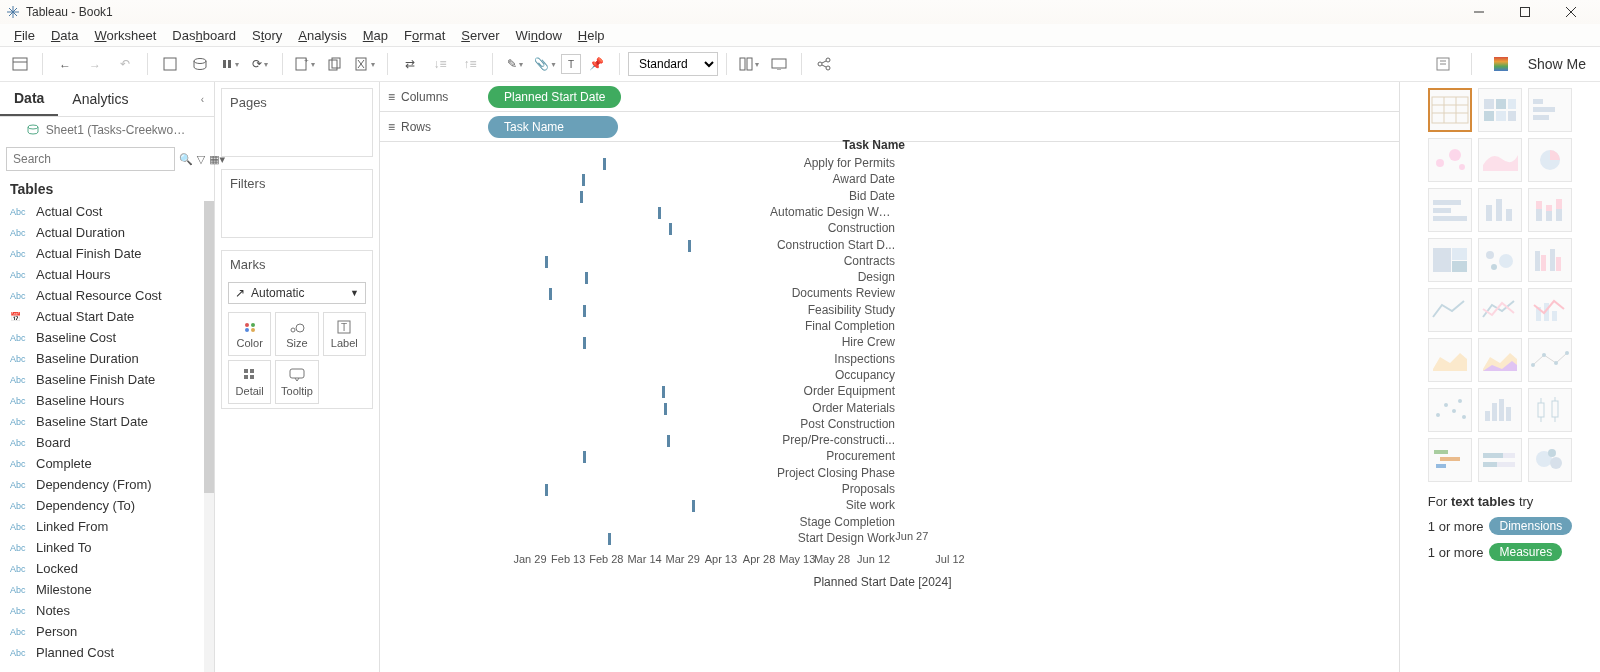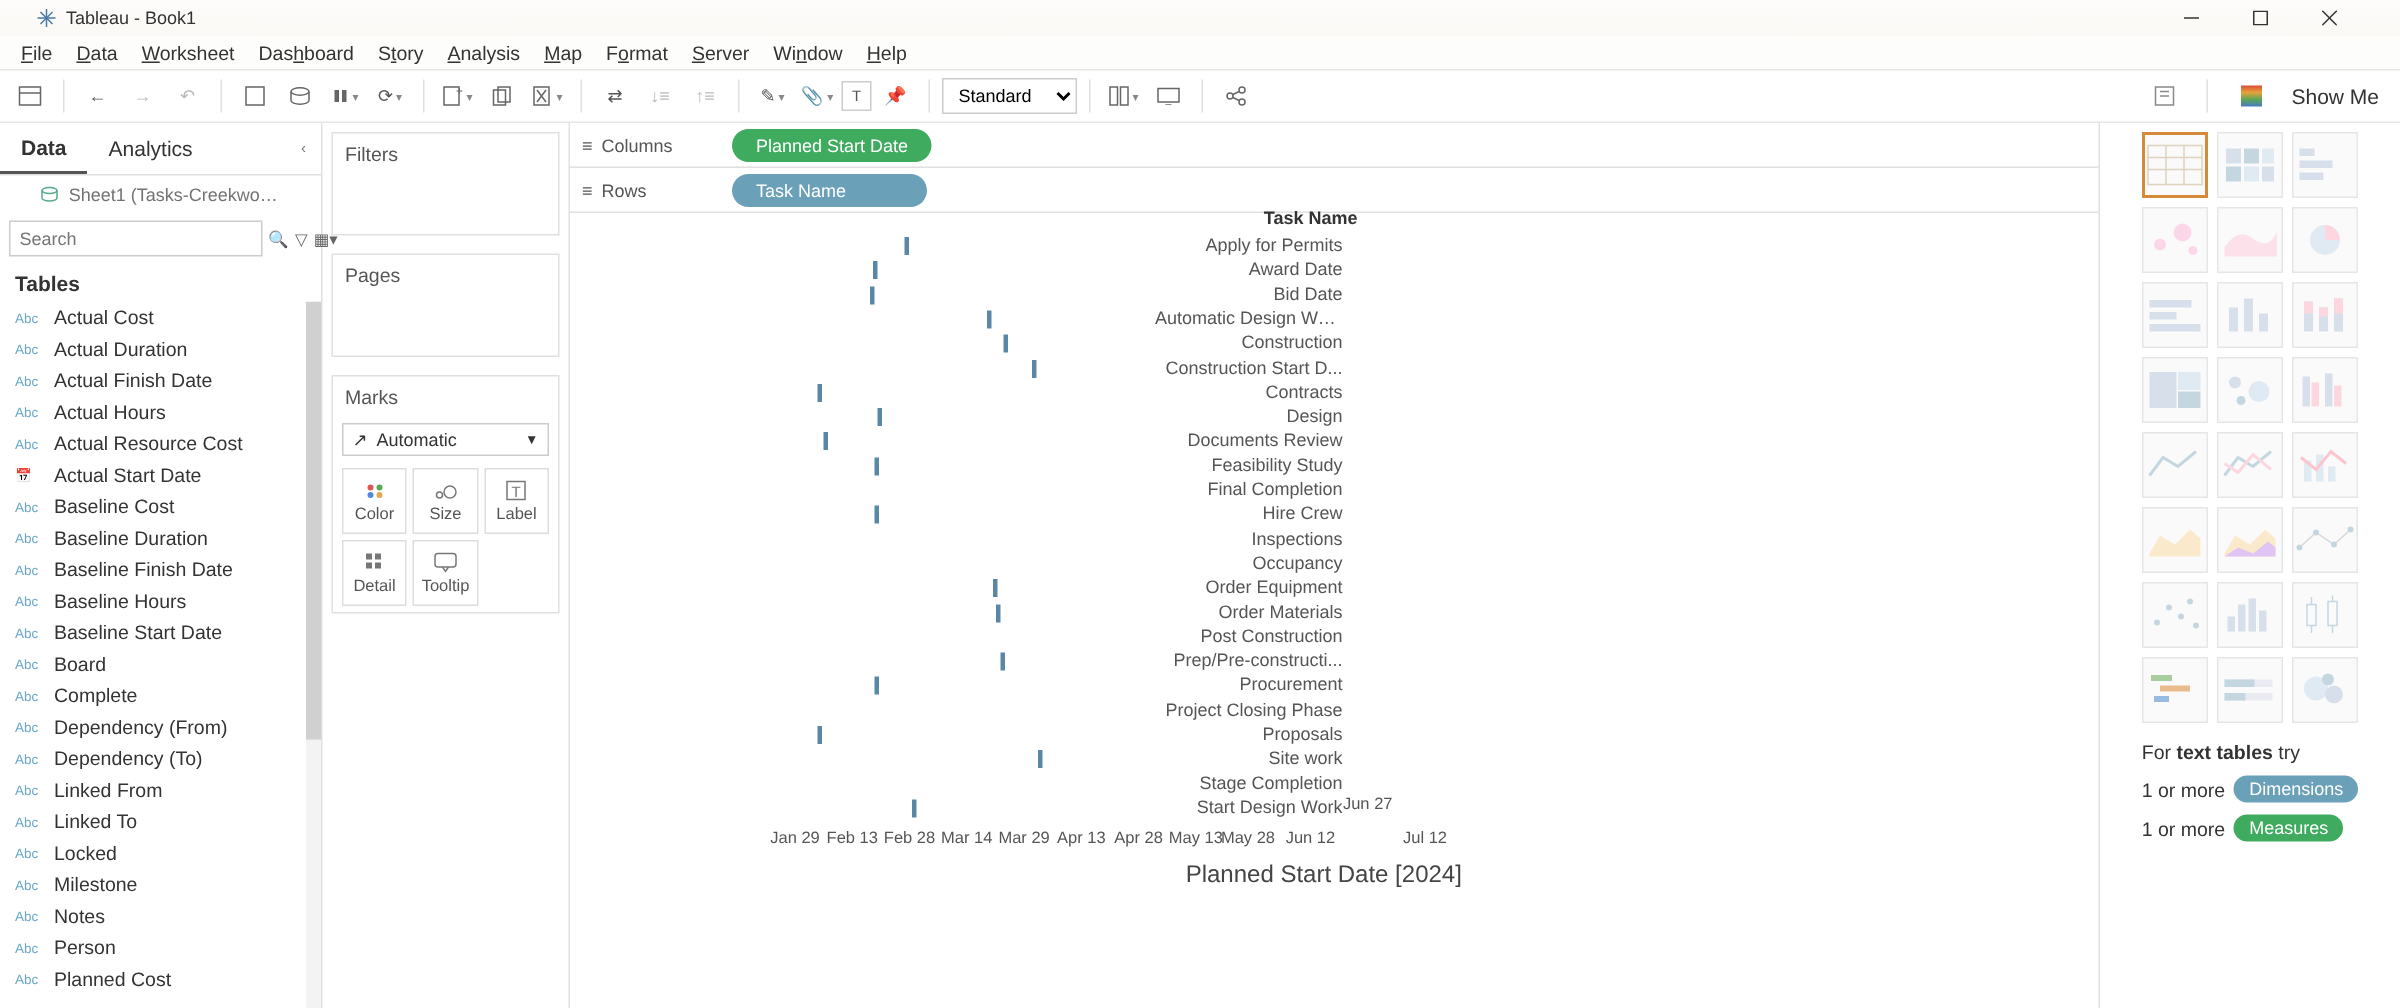--- a/index.html
+++ b/index.html
@@ -1,19 +1,19 @@
 <!DOCTYPE html>
 <html><head>
 <meta charset="utf-8">
 <style>
 * { box-sizing: border-box; margin: 0; padding: 0; font-family: -apple-system, "Segoe UI", Arial, sans-serif; }
 body { width: 1600px; height: 672px; background: #fff; overflow: hidden; font-size: 12px; color: #333; }
 
 
-.titlebar { height: 24px; display: flex; align-items: center; padding: 0 24px; background: linear-gradient(180deg, #fdfcfa, #fbf9f6); }
+.titlebar { height: 24px; display: flex; align-items: center; padding: 0 6px; background: linear-gradient(180deg, #fdfcfa, #fbf9f6); }
 .titlebar .icon { width: 14px; height: 14px; margin-right: 6px; color:#4a79a4; }
 .titlebar .spacer { flex: 1; }
 .winbtn { width: 46px; height: 22px; display: flex; align-items: center; justify-content: center; }
 
 
 .menubar { height: 22px; display: flex; align-items: center; padding: 0 6px; background: #fdfdfc; font-size: 13px; }
 .menubar span { padding: 0 8px; }
 .menubar u { text-decoration: underline; }
 
 
@@ -347,25 +347,25 @@
           </div>
         </div>
       <div class="scrolltrack">
           <div class="scrollthumb"></div>
         </div>
     </div>
   </div>
 
   <div class="cards">
     <div class="card">
+      <div class="chdr">Pages</div>
+      <div class="body-empty"></div>
+    </div>
+    <div class="card">
       <div class="chdr">Filters</div>
-      <div class="body-empty"></div>
-    </div>
-    <div class="card">
-      <div class="chdr">Pages</div>
       <div class="body-empty"></div>
     </div>
     <div class="card">
       <div class="chdr">Marks</div>
       <div class="marks-type">
         <span style="display:flex;align-items:center;gap:6px">
             <span>↗</span>
             <span>Automatic</span>
           </span>
         <span style="font-size:9px">▼</span>
@@ -493,21 +493,21 @@
           <div style="position: absolute; font-size: 11px; color: rgb(85, 85, 85); transform: translateX(-50%); top: 411.2px; left: 226.364px;">Feb 28</div>
           <div style="position: absolute; font-size: 11px; color: rgb(85, 85, 85); transform: translateX(-50%); top: 411.2px; left: 264.545px;">Mar 14</div>
           <div style="position: absolute; font-size: 11px; color: rgb(85, 85, 85); transform: translateX(-50%); top: 411.2px; left: 302.727px;">Mar 29</div>
           <div style="position: absolute; font-size: 11px; color: rgb(85, 85, 85); transform: translateX(-50%); top: 411.2px; left: 340.909px;">Apr 13</div>
           <div style="position: absolute; font-size: 11px; color: rgb(85, 85, 85); transform: translateX(-50%); top: 411.2px; left: 379.091px;">Apr 28</div>
           <div style="position: absolute; font-size: 11px; color: rgb(85, 85, 85); transform: translateX(-50%); top: 411.2px; left: 417.273px;">May 13</div>
           <div style="position: absolute; font-size: 11px; color: rgb(85, 85, 85); transform: translateX(-50%); top: 411.2px; left: 452px;">May 28</div>
           <div style="position: absolute; font-size: 11px; color: rgb(85, 85, 85); transform: translateX(-50%); top: 411.2px; left: 493.636px;">Jun 12</div>
           <div style="position: absolute; font-size: 11px; color: rgb(85, 85, 85); transform: translateX(-50%); top: 388px; left: 531.818px;">Jun 27</div>
           <div style="position: absolute; font-size: 11px; color: rgb(85, 85, 85); transform: translateX(-50%); top: 411.2px; left: 570px;">Jul 12</div>
-          <div style="position: absolute; left: 50%; transform: translateX(-50%); top: 433.2px; font-size: 16px; color: rgb(68, 68, 68);">Planned Start Date [2024]</div>
+          <div style="position: absolute; left: 50%; transform: translateX(-50%); top: 433.2px; font-size: 12px; color: rgb(68, 68, 68);">Planned Start Date [2024]</div>
         </div>
     </div>
   </div>
 
   <div class="showme">
     <div class="sm-grid" id="sm-grid">
         <div class="sm-cell sel">
           <svg width="40" height="30">
             <rect x="2" y="2" width="36" height="26" fill="none" stroke="#c9b28a"></rect>
             <line x1="2" y1="10" x2="38" y2="10" stroke="#c9b28a"></line>

